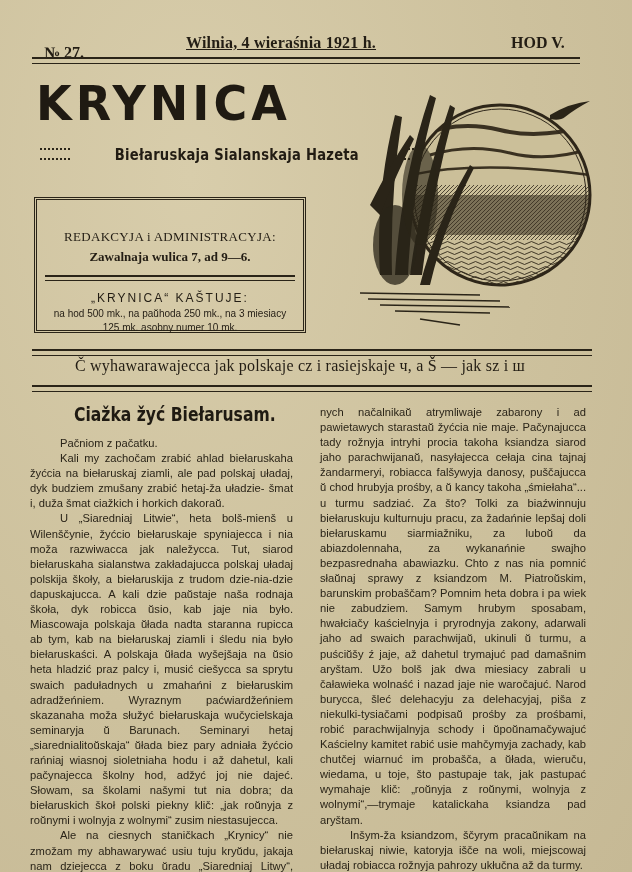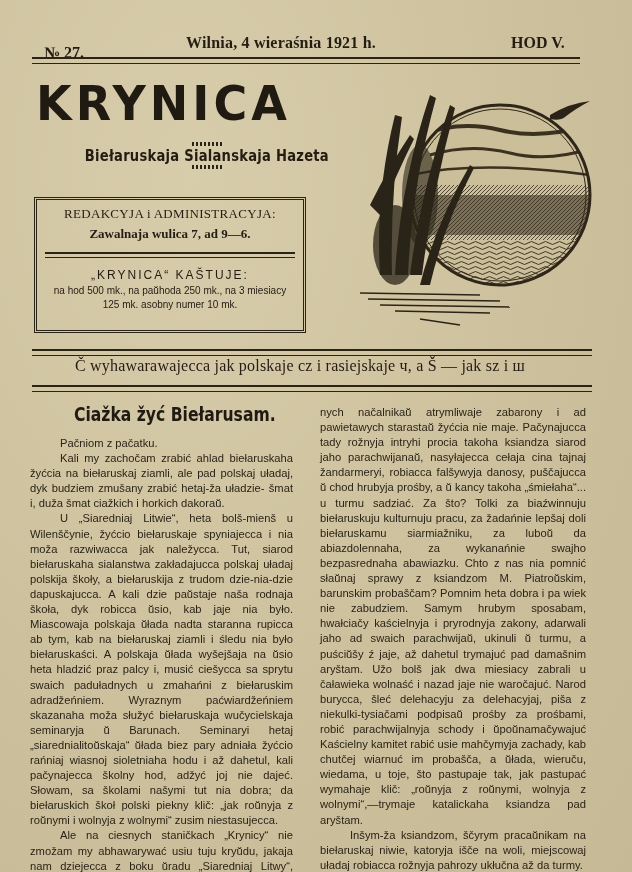--- a/index.html
+++ b/index.html
@@ -12,47 +12,47 @@
     position: relative;
   }
   .page { position: absolute; left: 0; top: 0; width: 632px; height: 872px; }
 
   
   .dateline {
     position: absolute; left: 36px; top: 34px; width: 450px; height: 20px;
     font-family: "Liberation Serif", serif; font-size: 16px; color: #231d14;
   }
   .dl-no { position: absolute; left: 8px; top: 10px; font-weight: bold; }
-  .dl-date { position: absolute; left: 150px; top: 0; font-weight: bold; letter-spacing: 0.2px; }
+  .dl-date { position: absolute; left: 150px; top: 0; font-weight: bold; letter-spacing: 0.2px; text-decoration: underline; }
   .dl-year { position: absolute; left: 475px; top: 0; font-weight: bold; white-space: nowrap; }
   .rule-double {
     position: absolute; height: 4px;
     border-top: 2px solid #2a2418; border-bottom: 1px solid #2a2418;
   }
 
   
   .masthead-title {
     position: absolute; left: 36px; top: 76px;
     font-family: "DejaVu Sans", sans-serif; font-size: 46px; font-weight: bold;
     letter-spacing: 4px; color: #1f1a12; transform: scaleY(1.05);
   }
-  .subtitle-row { position: absolute; left: 40px; top: 142px; height: 24px; display: flex; align-items: center; flex-direction: column; }
+  .subtitle-row { position: absolute; left: 40px; top: 142px; height: 24px; display: flex; align-items: center; }
   .orn { width: 30px; height: 8px; border-top: 2px dotted #2a2418; border-bottom: 2px dotted #2a2418; }
   .subtitle {
     margin: 0 18px; font-family: "DejaVu Sans", sans-serif; font-weight: bold; font-size: 16px;
     letter-spacing: 0.3px; transform: scaleX(0.82); transform-origin: center; white-space: nowrap; color: #221c13;
   }
 
   
   .admin-box {
     position: absolute; left: 34px; top: 197px; width: 272px; height: 136px;
     border: 3px double #2a2418; box-sizing: border-box;
     text-align: center; font-family: "Liberation Serif", serif; color: #231d14;
   }
-  .admin-h { margin-top: 6px; font-size: 13px; letter-spacing: 0.3px; }
+  .admin-h { margin-top: 29px; font-size: 13px; letter-spacing: 0.3px; }
   .admin-addr { font-size: 13px; font-weight: bold; margin-top: 4px; }
   .admin-sep { margin: 10px 8px 10px 8px; height: 3px; border-top: 2px solid #2a2418; border-bottom: 1px solid #2a2418; }
   .price-h { font-family: "Liberation Sans", sans-serif; font-size: 12px; letter-spacing: 2px; }
   .price-l { font-family: "Liberation Sans", sans-serif; font-size: 10px; margin-top: 3px; white-space: nowrap; }
 
   
   .illustration { position: absolute; left: 360px; top: 75px; width: 240px; height: 270px; }
 
   
   .note-bar {

